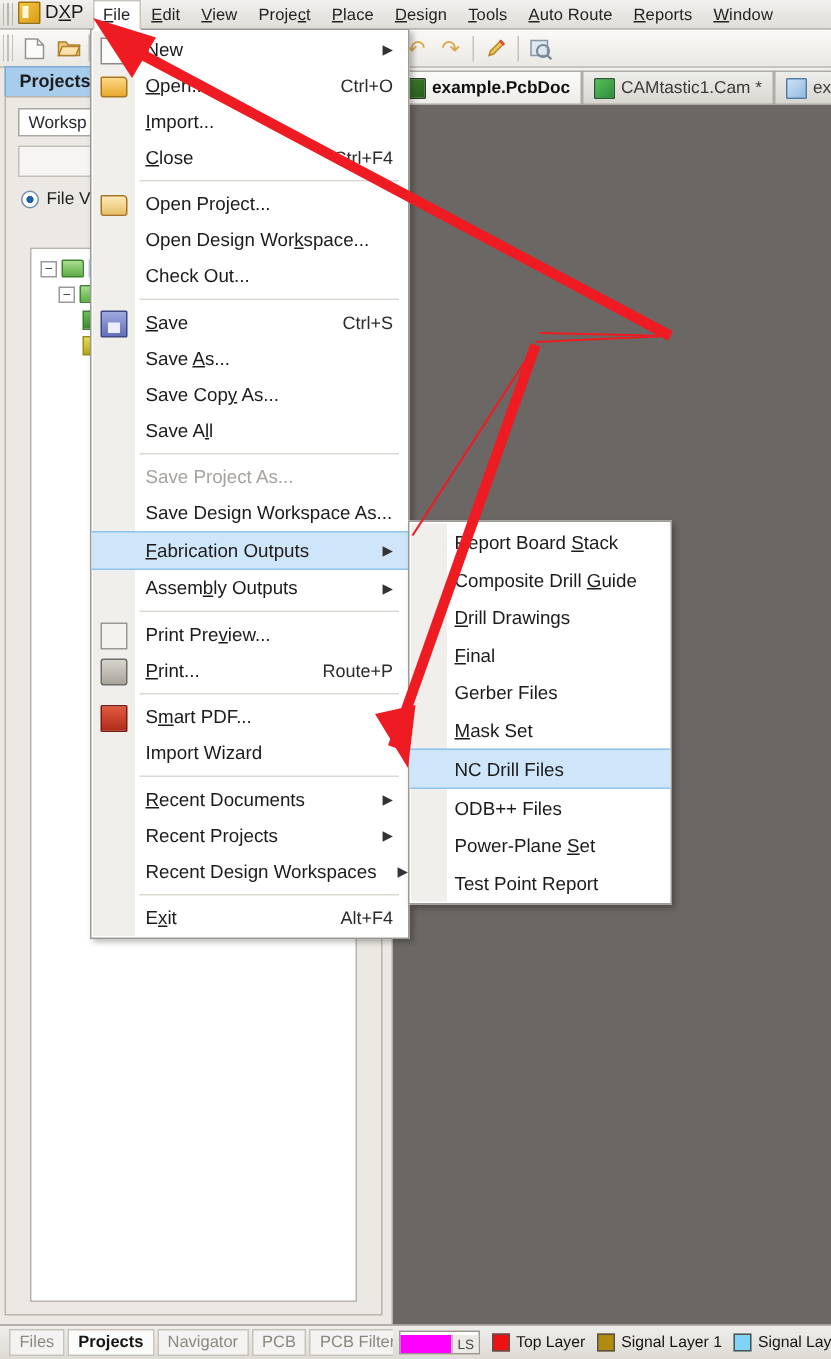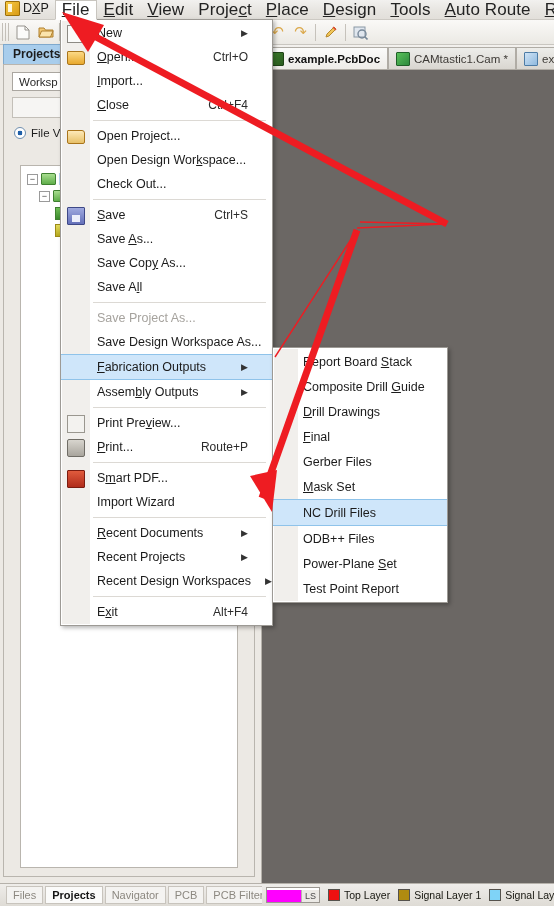--- a/index.html
+++ b/index.html
@@ -20,21 +20,21 @@
     display:flex;align-items:center;
     box-sizing:border-box;
   }
   #menubar .grip{width:7px;height:15px;margin:0 1px 0 2px;
     background:repeating-linear-gradient(to right,#b9b5ae 0 1px,transparent 1px 3px);}
   .dxp-logo{display:flex;align-items:flex-start;gap:3px;padding:0 6px 0 2px;height:18px;}
   .dxp-icon{width:13px;height:13px;background:linear-gradient(135deg,#f5c842,#d99b16);
      border:1px solid #9c6f0a;border-radius:1px;position:relative;}
   .dxp-icon:after{content:"";position:absolute;left:2px;top:2px;width:4px;height:8px;
      background:#fff8dd;}
-  .mi{padding:2px 7px;height:16px;line-height:16px;font-size:17px;
+  .mi{padding:2px 7px;height:16px;line-height:16px;font-size:11px;
       color:#232323;white-space:nowrap;cursor:default;letter-spacing:.1px;}
   .mi.open{background:#ffffff;border:1px solid #c8c5bf;border-bottom-color:#fff;
       padding:1px 6px;position:relative;z-index:60;}
   .u{text-decoration:underline;}
 
   
   #toolbar{
     left:0;top:20px;width:554px;height:25px;
     background:linear-gradient(to bottom,#faf9f7,#ebe9e4);
     border-bottom:1px solid #c9c6c0;
@@ -94,21 +94,21 @@
 
   
   #filemenu{
     left:60px;top:19px;width:213px;
     background:#ffffff;border:1px solid #9d9a95;
     box-shadow:2px 2px 4px rgba(0,0,0,.28);
     padding:1px 0 1px 0;z-index:50;box-sizing:border-box;
   }
   #filemenu .gutter{position:absolute;left:1px;top:1px;bottom:1px;width:28px;background:#f1efec;}
   .row{position:relative;display:flex;align-items:center;height:24px;
-     padding-left:36px;padding-right:24px;font-size:12.5px;color:#1b1b1b;
+     padding-left:36px;padding-right:10px;font-size:12.5px;color:#1b1b1b;
      white-space:nowrap;z-index:2;}
   .row.dim{color:#a6a39e;}
   .row.sel{background:#cfe6fa;border-top:1px solid #8fc3ea;border-bottom:1px solid #8fc3ea;}
   .row .sc{margin-left:auto;padding-left:18px;font-size:12px;color:#2b2b2b;}
   .row .arrow{margin-left:auto;font-size:9px;color:#333;padding-left:14px;}
   .sep{height:1px;background:#dcd9d4;margin:3px 6px 3px 32px;position:relative;z-index:2;}
   .rico{position:absolute;left:6px;top:4px;width:16px;height:16px;}
 
   
   .ic-folder{background:linear-gradient(to bottom,#fcd986,#e8a92e);border:1px solid #a9741a;

